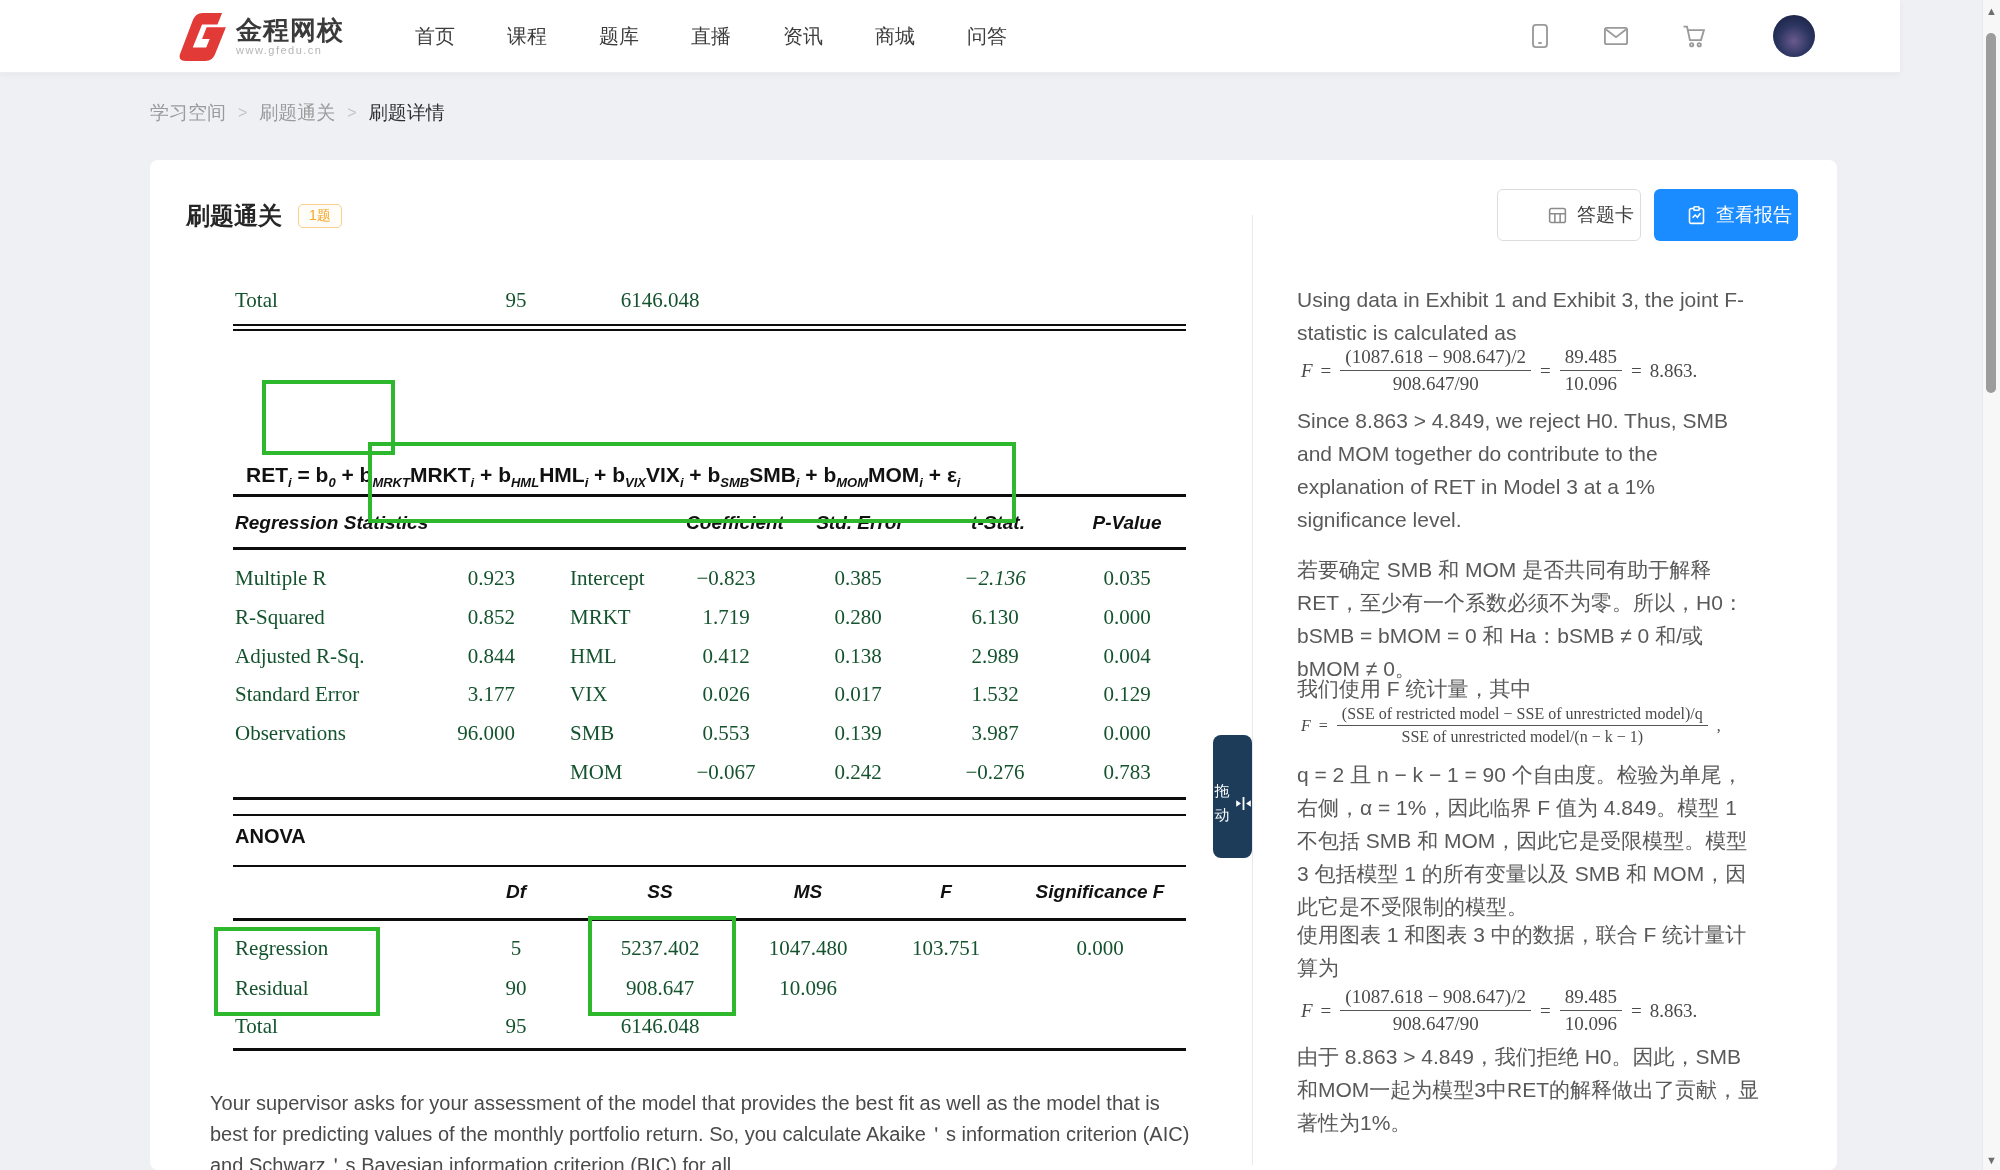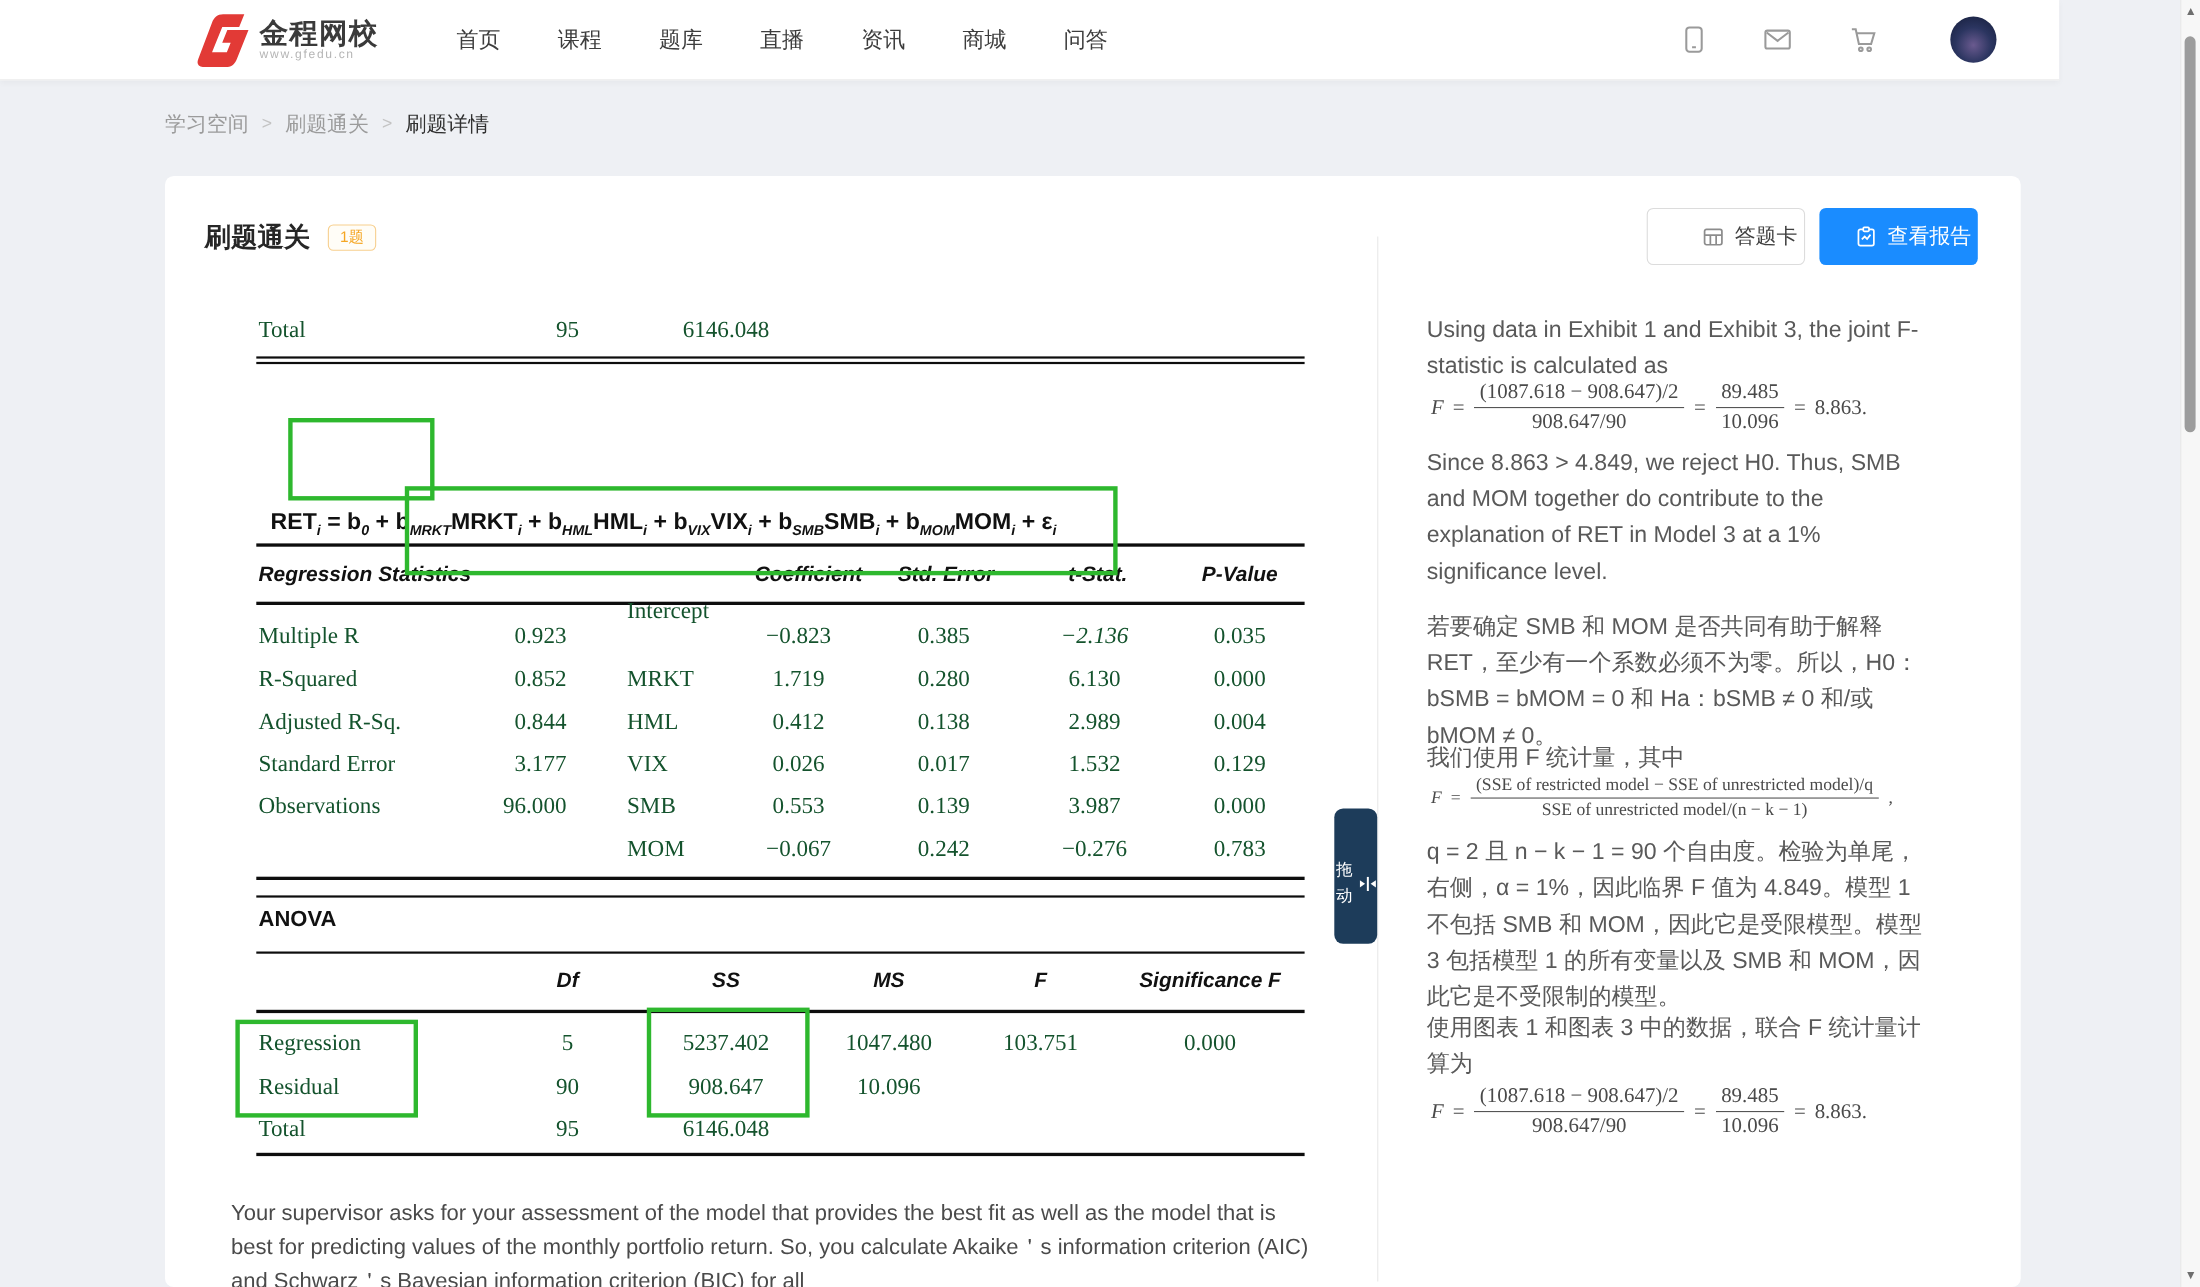--- a/index.html
+++ b/index.html
@@ -1,20 +1,20 @@
 <!DOCTYPE html>
 <html><head>
 <meta charset="utf-8">
 <style>
   html,body{margin:0;padding:0;}
   #root{position:relative;width:2000px;height:1170px;background:#eef0f4;overflow:hidden;
         font-family:"Liberation Sans","DejaVu Sans",sans-serif;}
   
   #topbar{position:absolute;left:0;top:0;width:1872px;height:72px;background:#fff;
-          border-bottom:1px solid #ededed;box-shadow:0 2px 6px rgba(0,0,0,.04);z-index:20;}
+          border-bottom:1px solid #ededed;box-shadow:0 2px 6px rgba(0,0,0,.04);z-index:20;padding-left:28px;}
   #logo{position:absolute;left:178px;top:11px;display:flex;align-items:center;cursor:pointer;}
   #logo svg{width:50px;height:50px;}
   #logo-text{margin-left:8px;}
   #logo-title{font-size:26px;font-weight:bold;color:#3a3a3a;letter-spacing:1px;line-height:28px;}
   #logo-sub{font-size:11px;color:#b5b5b5;letter-spacing:1.5px;}
   #nav{position:absolute;left:415px;top:0;height:72px;display:flex;align-items:center;gap:52px;}
   .nav-item{font-size:20px;color:#3d3d3d;cursor:pointer;white-space:nowrap;}
   .hicon{position:absolute;top:22px;width:28px;height:28px;color:#9a9a9a;cursor:pointer;}
   #avatar{position:absolute;left:1773px;top:15px;width:42px;height:42px;border-radius:50%;cursor:pointer;
           background:radial-gradient(circle at 50% 62%, #6a5a8f 0%, #2b3560 48%, #141c38 100%);}
@@ -164,21 +164,21 @@
         <span class="cell serif" style="left: 85px; top: 140px; transform: translate(0px, -50%);">Total</span>
         <span class="cell serif" style="left: 366px; top: 140px; transform: translate(-50%, -50%);">95</span>
         <span class="cell serif" style="left: 510px; top: 140px; transform: translate(-50%, -50%);">6146.048</span>
         <span class="cell th" style="left: 85px; top: 363px; transform: translate(0px, -50%);">Regression Statistics</span>
         <span class="cell th" style="left: 585px; top: 363px; transform: translate(-50%, -50%);">Coefficient</span>
         <span class="cell th" style="left: 710px; top: 363px; transform: translate(-50%, -50%);">Std. Error</span>
         <span class="cell th" style="left: 848px; top: 363px; transform: translate(-50%, -50%);">t-Stat.</span>
         <span class="cell th" style="left: 977px; top: 363px; transform: translate(-50%, -50%);">P-Value</span>
         <span class="cell serif" style="left: 85px; top: 418px; transform: translate(0px, -50%);">Multiple R</span>
         <span class="cell serif" style="left: 365px; top: 418px; transform: translate(-100%, -50%);">0.923</span>
-        <span class="cell serif" style="left: 420px; top: 395px; transform: translate(0px, -50%);">Intercept</span>
+        <span class="cell serif" style="left: 420px; top: 418px; transform: translate(0px, -50%);">Intercept</span>
         <span class="cell serif" style="left: 576px; top: 418px; transform: translate(-50%, -50%);">−0.823</span>
         <span class="cell serif" style="left: 708px; top: 418px; transform: translate(-50%, -50%);">0.385</span>
         <span class="cell serif" style="left: 845px; top: 418px; transform: translate(-50%, -50%); font-style: italic;">−2.136</span>
         <span class="cell serif" style="left: 977px; top: 418px; transform: translate(-50%, -50%);">0.035</span>
         <span class="cell serif" style="left: 85px; top: 457px; transform: translate(0px, -50%);">R-Squared</span>
         <span class="cell serif" style="left: 365px; top: 457px; transform: translate(-100%, -50%);">0.852</span>
         <span class="cell serif" style="left: 420px; top: 457px; transform: translate(0px, -50%);">MRKT</span>
         <span class="cell serif" style="left: 576px; top: 457px; transform: translate(-50%, -50%);">1.719</span>
         <span class="cell serif" style="left: 708px; top: 457px; transform: translate(-50%, -50%);">0.280</span>
         <span class="cell serif" style="left: 845px; top: 457px; transform: translate(-50%, -50%);">6.130</span>
@@ -243,20 +243,21 @@
     <div id="explain">
         <div class="ep" style="top: 123px;">Using data in Exhibit 1 and Exhibit 3, the joint F-statistic is calculated as</div>
         <div class="formula" style="top: 186px;"><span class="ft it">F</span><span class="ft">=</span><span class="frac"><span class="num">(1087.618 − 908.647)/2</span><span class="den">908.647/90</span></span><span class="ft">=</span><span class="frac"><span class="num">89.485</span><span class="den">10.096</span></span><span class="ft">=</span><span class="ft">8.863.</span></div>
         <div class="ep" style="top: 244px;">Since 8.863 &gt; 4.849, we reject H0. Thus, SMB and MOM together do contribute to the explanation of RET in Model 3 at a 1% significance level.</div>
         <div class="ep" style="top: 393px;">若要确定 SMB 和 MOM 是否共同有助于解释 RET，至少有一个系数必须不为零。所以，H0：bSMB = bMOM = 0 和 Ha：bSMB ≠ 0 和/或 bMOM ≠ 0。</div>
         <div class="ep" style="top: 512px;">我们使用 F 统计量，其中</div>
         <div class="formula small" style="top: 545px;"><span class="ft it">F</span><span class="ft">=</span><span class="frac"><span class="num">(SSE of restricted model − SSE of unrestricted model)/q</span><span class="den">SSE of unrestricted model/(n − k − 1)</span></span><span class="ft">,</span></div>
         <div class="ep" style="top: 598px;">q = 2 且 n − k − 1 = 90 个自由度。检验为单尾，右侧，α = 1%，因此临界 F 值为 4.849。模型 1 不包括 SMB 和 MOM，因此它是受限模型。模型 3 包括模型 1 的所有变量以及 SMB 和 MOM，因此它是不受限制的模型。</div>
         <div class="ep" style="top: 758px;">使用图表 1 和图表 3 中的数据，联合 F 统计量计算为</div>
         <div class="formula" style="top: 826px;"><span class="ft it">F</span><span class="ft">=</span><span class="frac"><span class="num">(1087.618 − 908.647)/2</span><span class="den">908.647/90</span></span><span class="ft">=</span><span class="frac"><span class="num">89.485</span><span class="den">10.096</span></span><span class="ft">=</span><span class="ft">8.863.</span></div>
+        <div class="ep" style="top: 880px;">由于 8.863 &gt; 4.849，我们拒绝 H0。因此，SMB和MOM一起为模型3中RET的解释做出了贡献，显著性为1%。</div>
       </div>
   </div>
 
   <div id="scrollbar">
     <div class="sb-arrow" style="top:2px">▲</div>
     <div id="sb-thumb"></div>
     <div class="sb-arrow" style="bottom:2px">▼</div>
   </div>
 
 </div>

